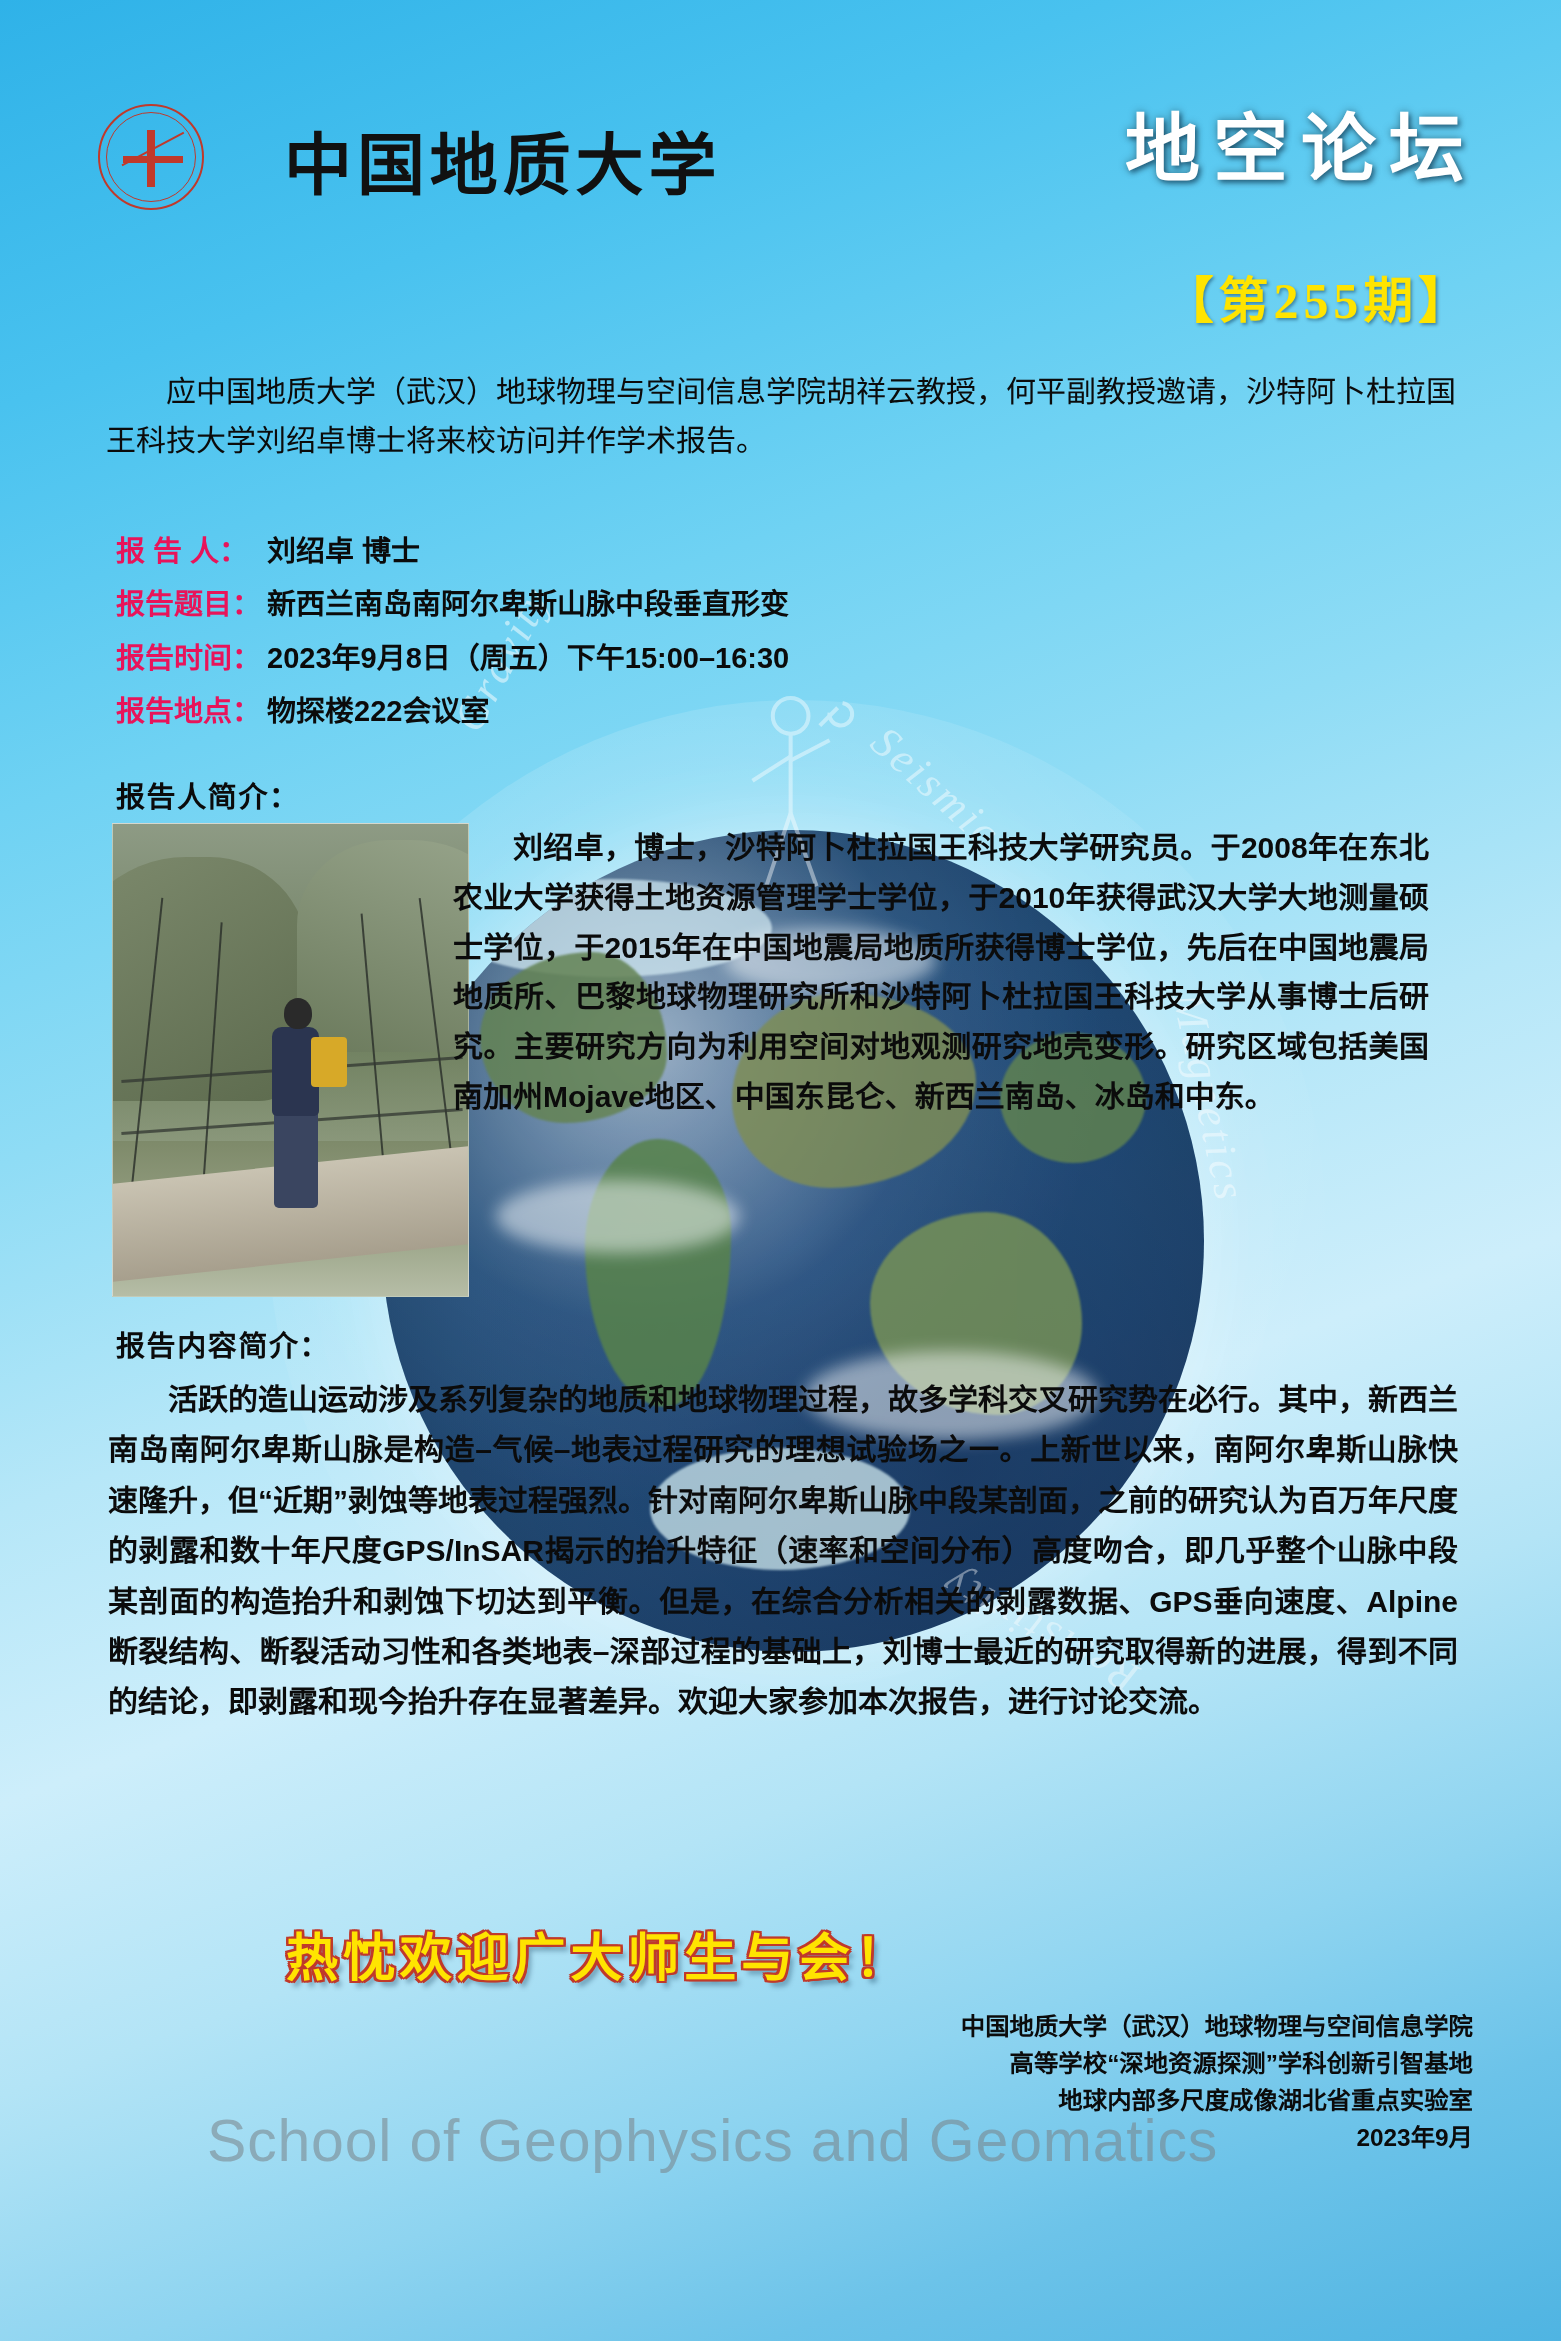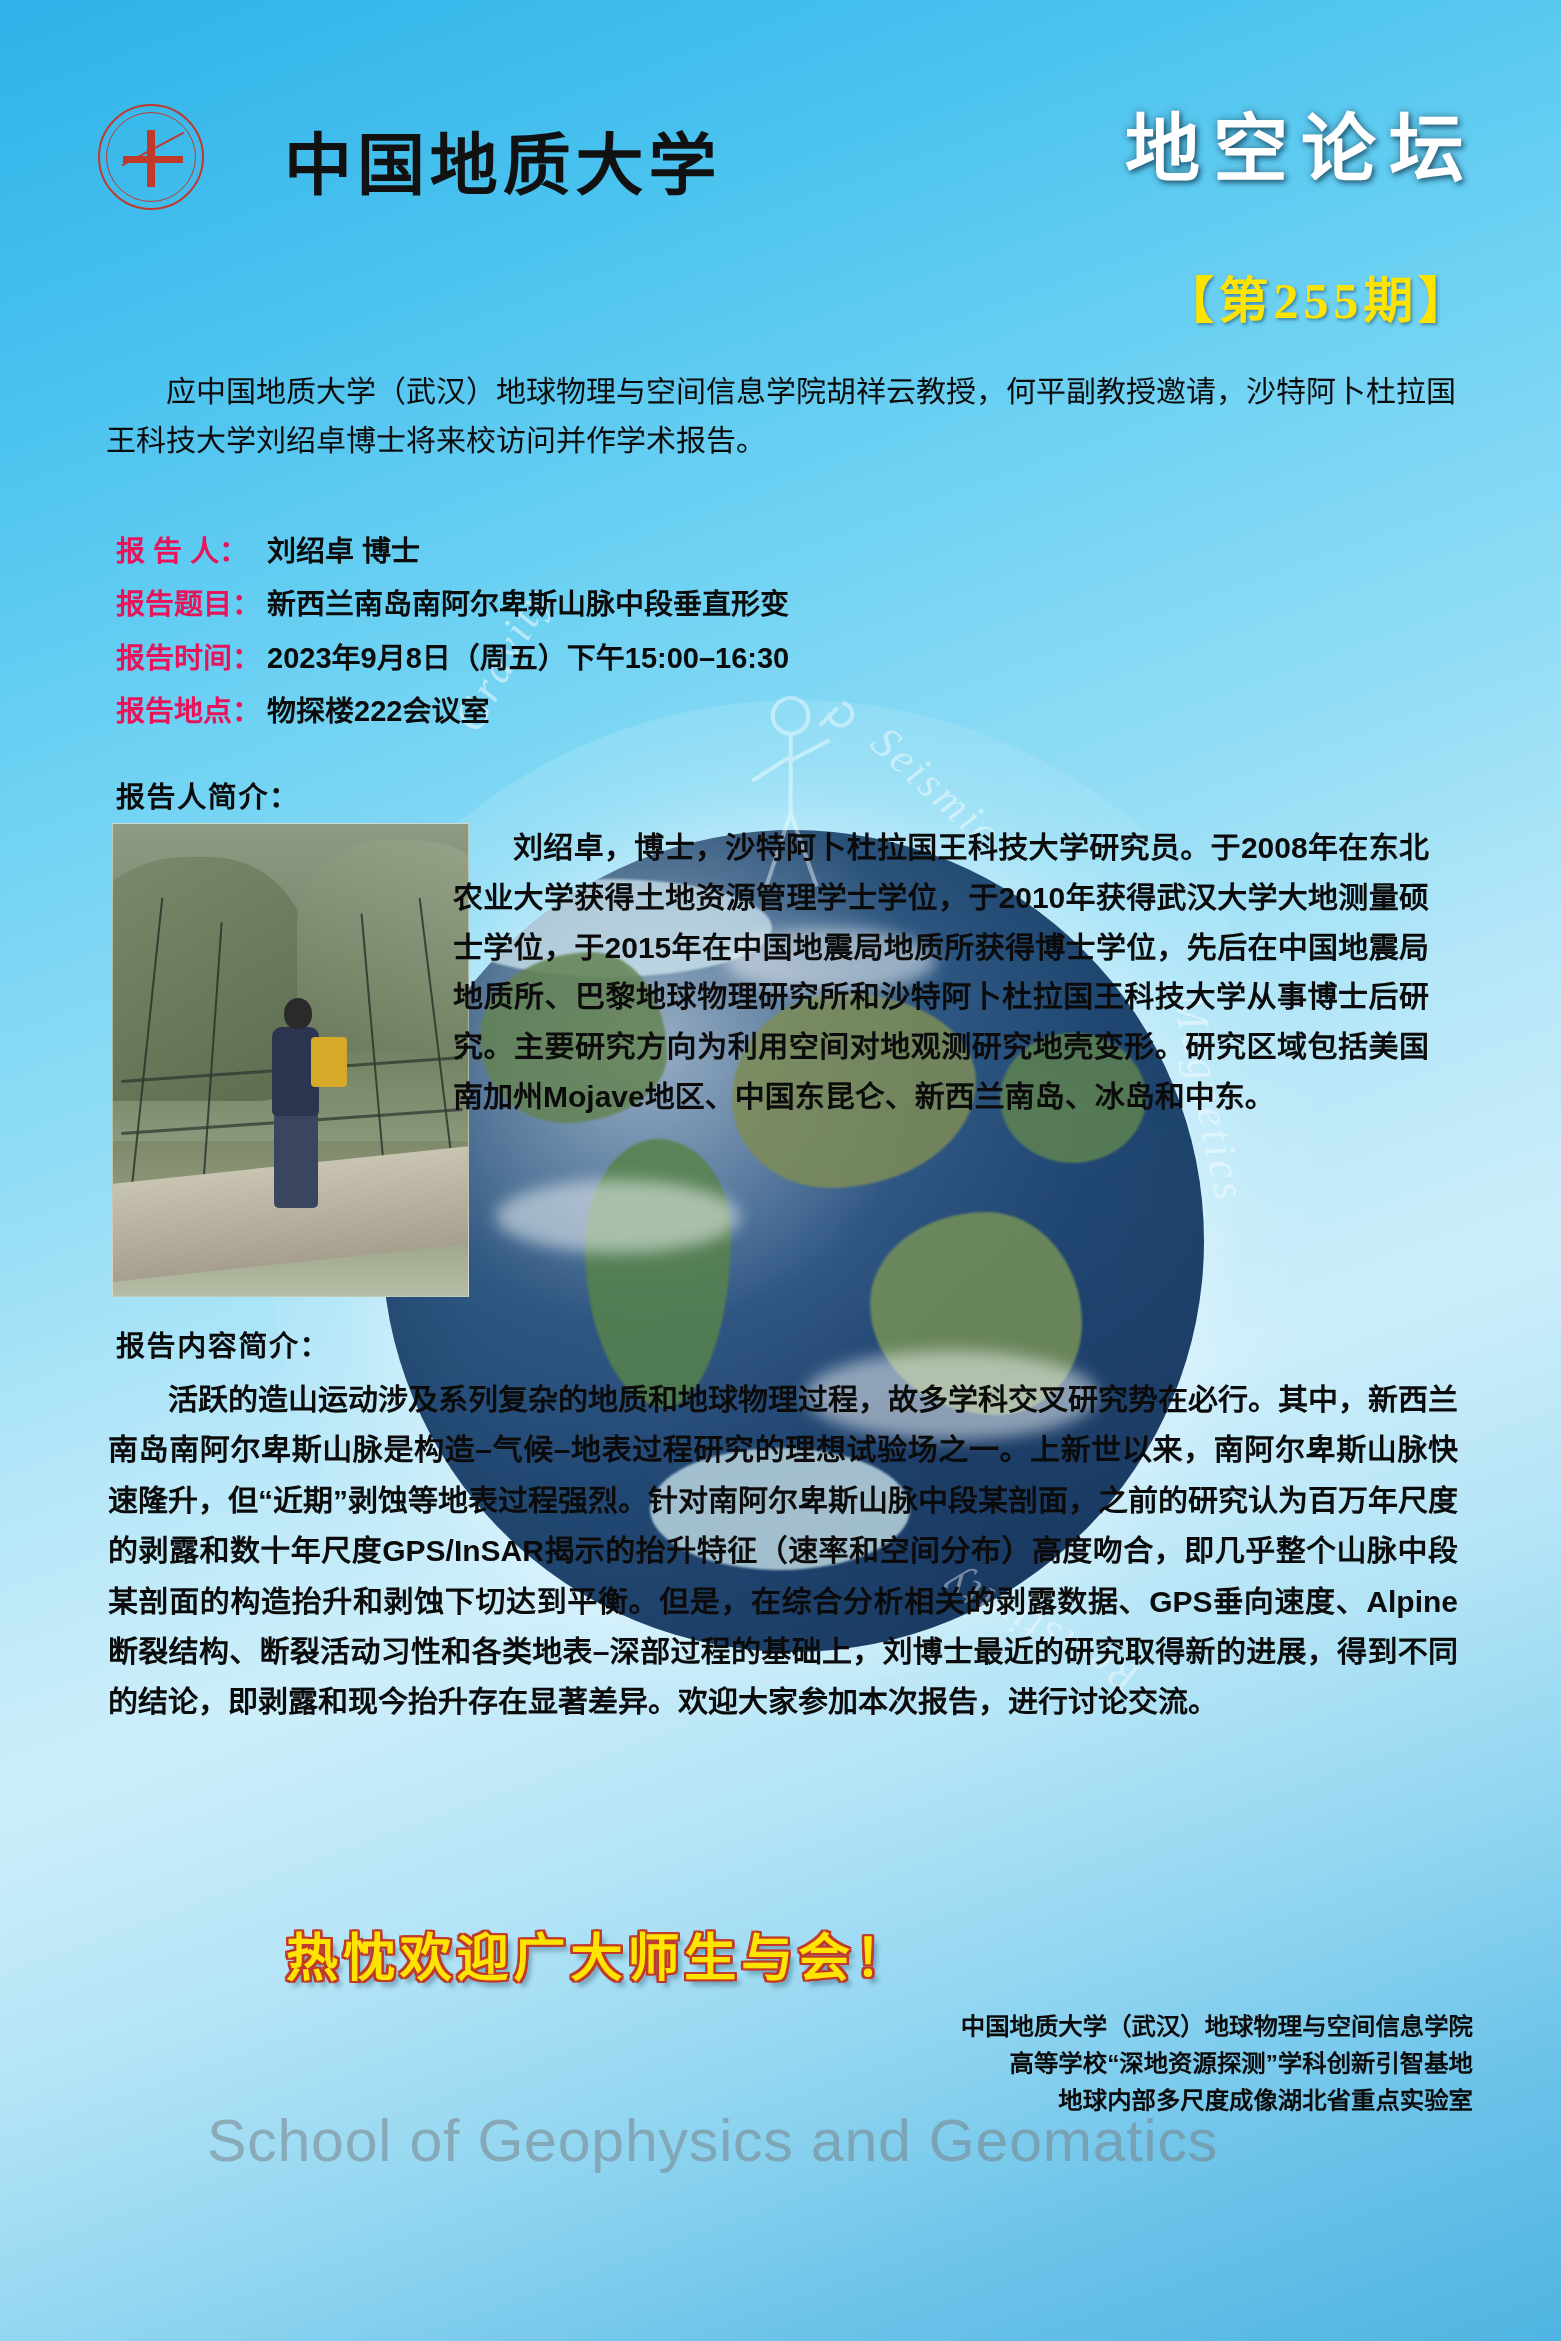--- a/index.html
+++ b/index.html
@@ -495,16 +495,17 @@
 
   <div class="section-title st-abstract">报告内容简介：</div>
   <div class="abstract">活跃的造山运动涉及系列复杂的地质和地球物理过程，故多学科交叉研究势在必行。其中，新西兰南岛南阿尔卑斯山脉是构造–气候–地表过程研究的理想试验场之一。上新世以来，南阿尔卑斯山脉快速隆升，但“近期”剥蚀等地表过程强烈。针对南阿尔卑斯山脉中段某剖面，之前的研究认为百万年尺度的剥露和数十年尺度GPS/InSAR揭示的抬升特征（速率和空间分布）高度吻合，即几乎整个山脉中段某剖面的构造抬升和剥蚀下切达到平衡。但是，在综合分析相关的剥露数据、GPS垂向速度、Alpine断裂结构、断裂活动习性和各类地表–深部过程的基础上，刘博士最近的研究取得新的进展，得到不同的结论，即剥露和现今抬升存在显著差异。欢迎大家参加本次报告，进行讨论交流。</div>
 
   <div class="welcome">热忱欢迎广大师生与会！</div>
 
   <div class="footer">
     <div>中国地质大学（武汉）地球物理与空间信息学院</div>
     <div>高等学校“深地资源探测”学科创新引智基地</div>
     <div>地球内部多尺度成像湖北省重点实验室</div>
+    <div>2023年9月</div>
   </div>
 
 </div>
 
 
 </body></html>

